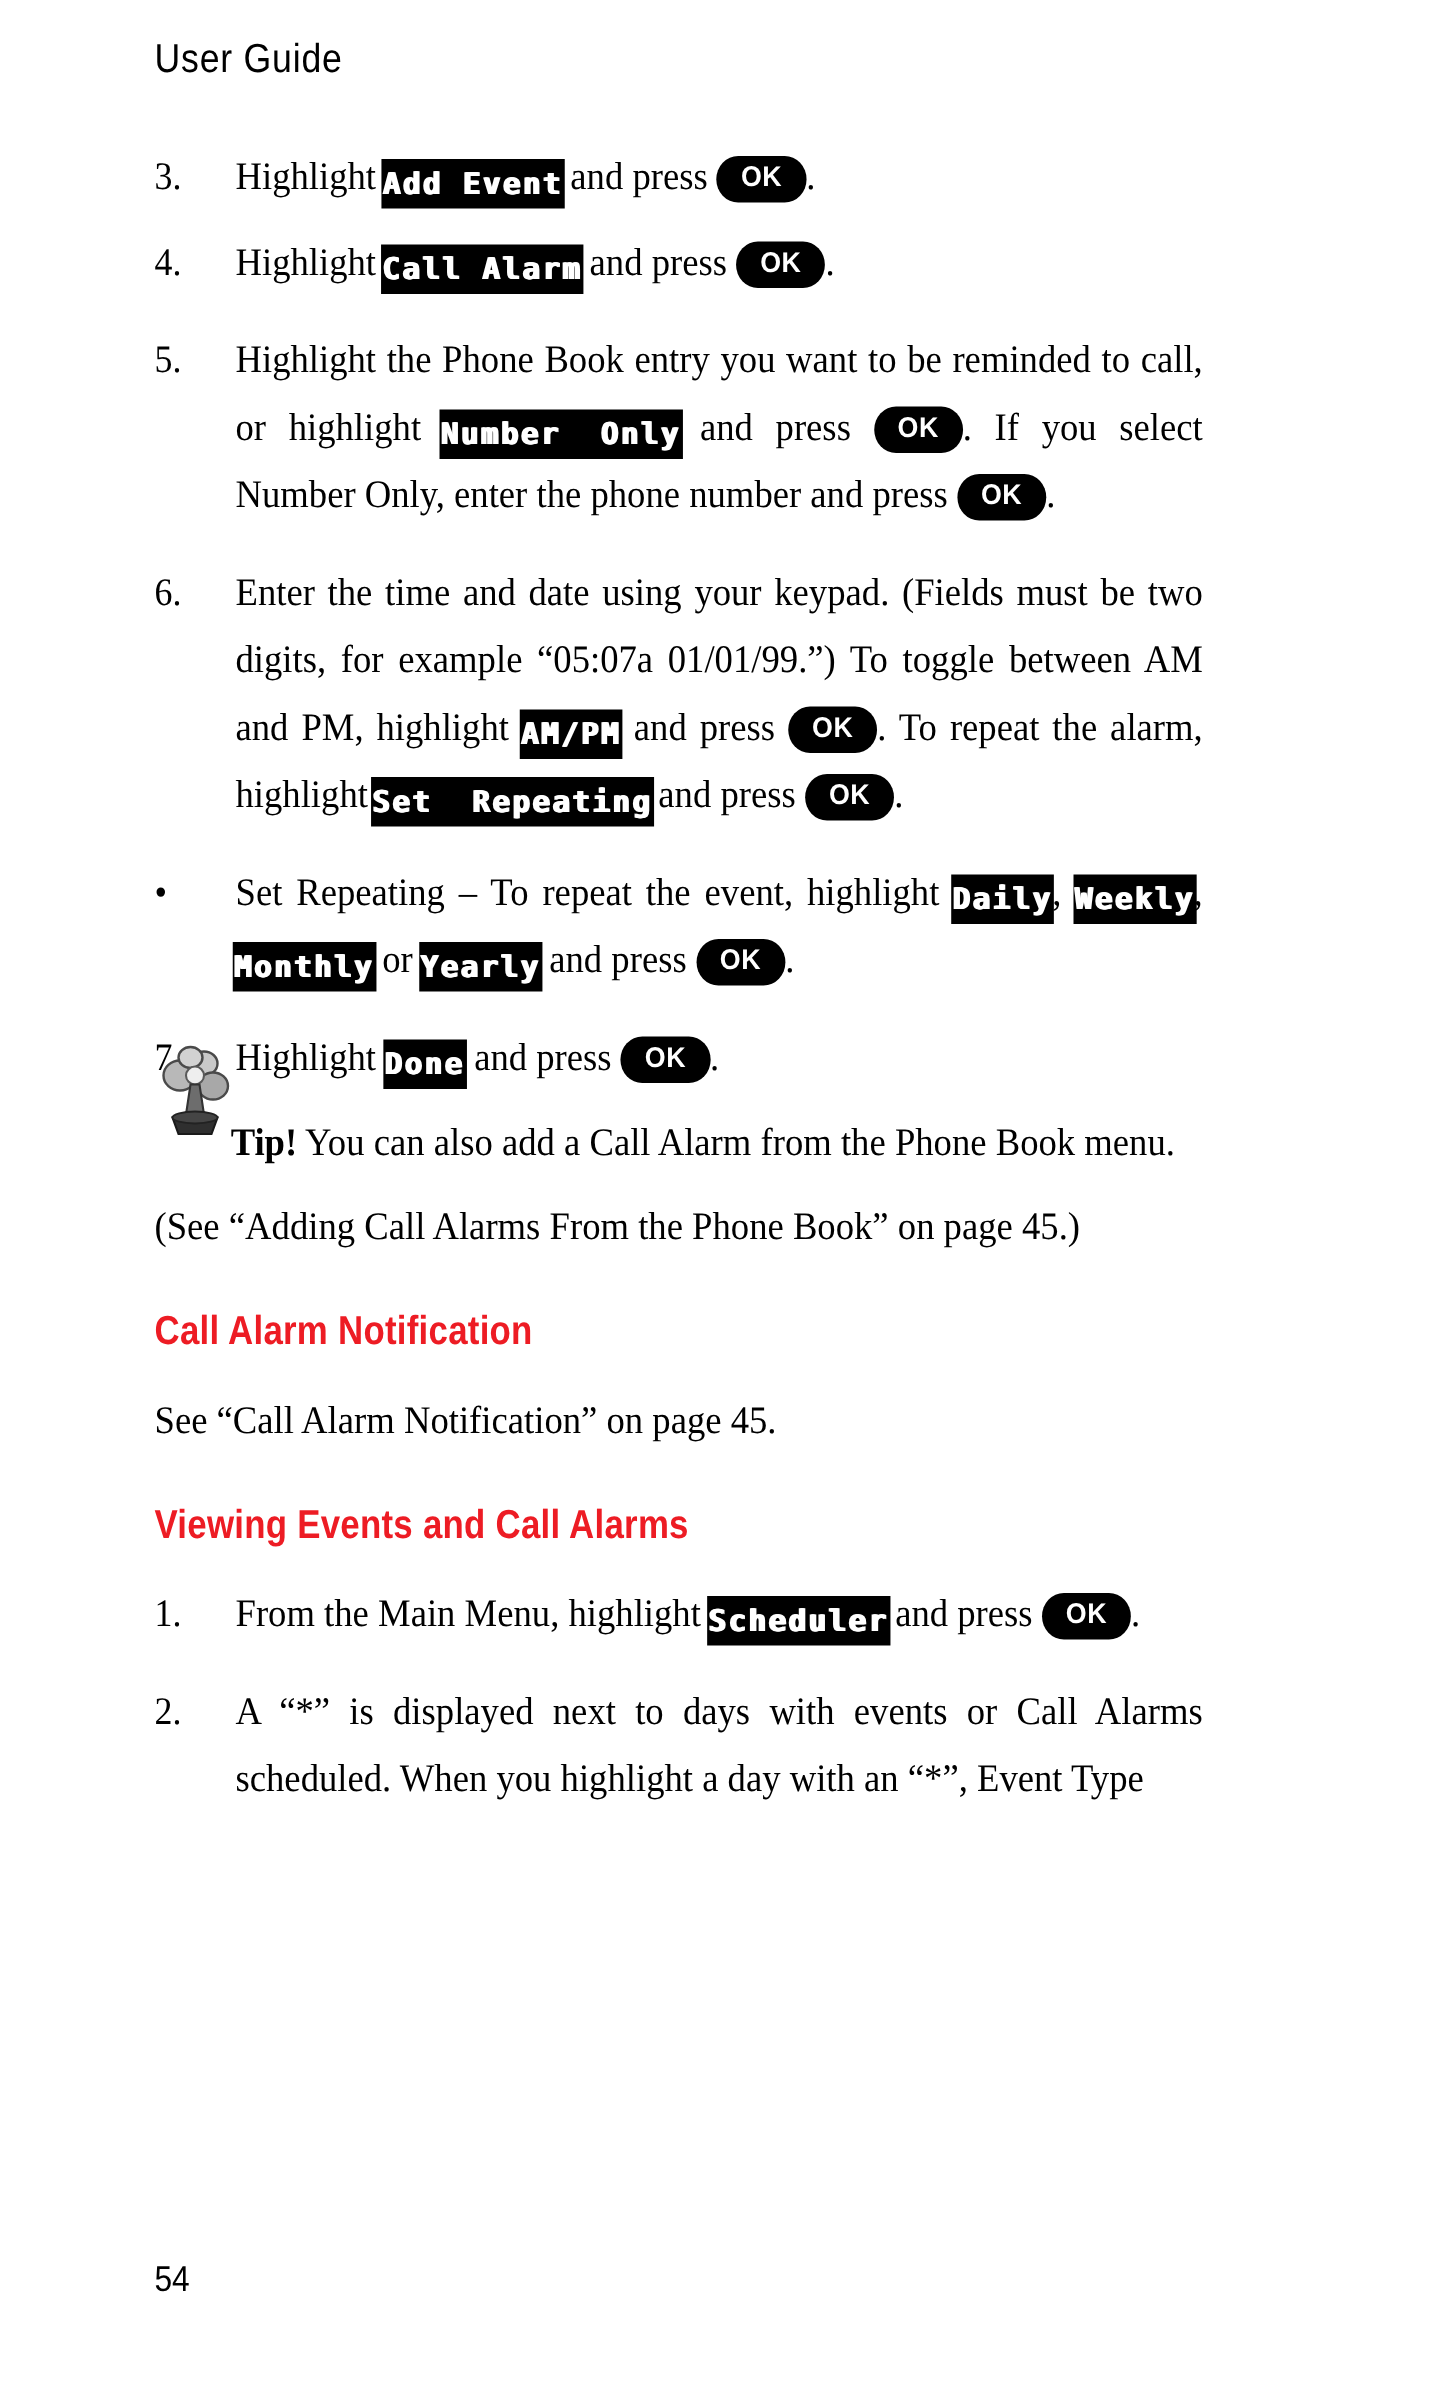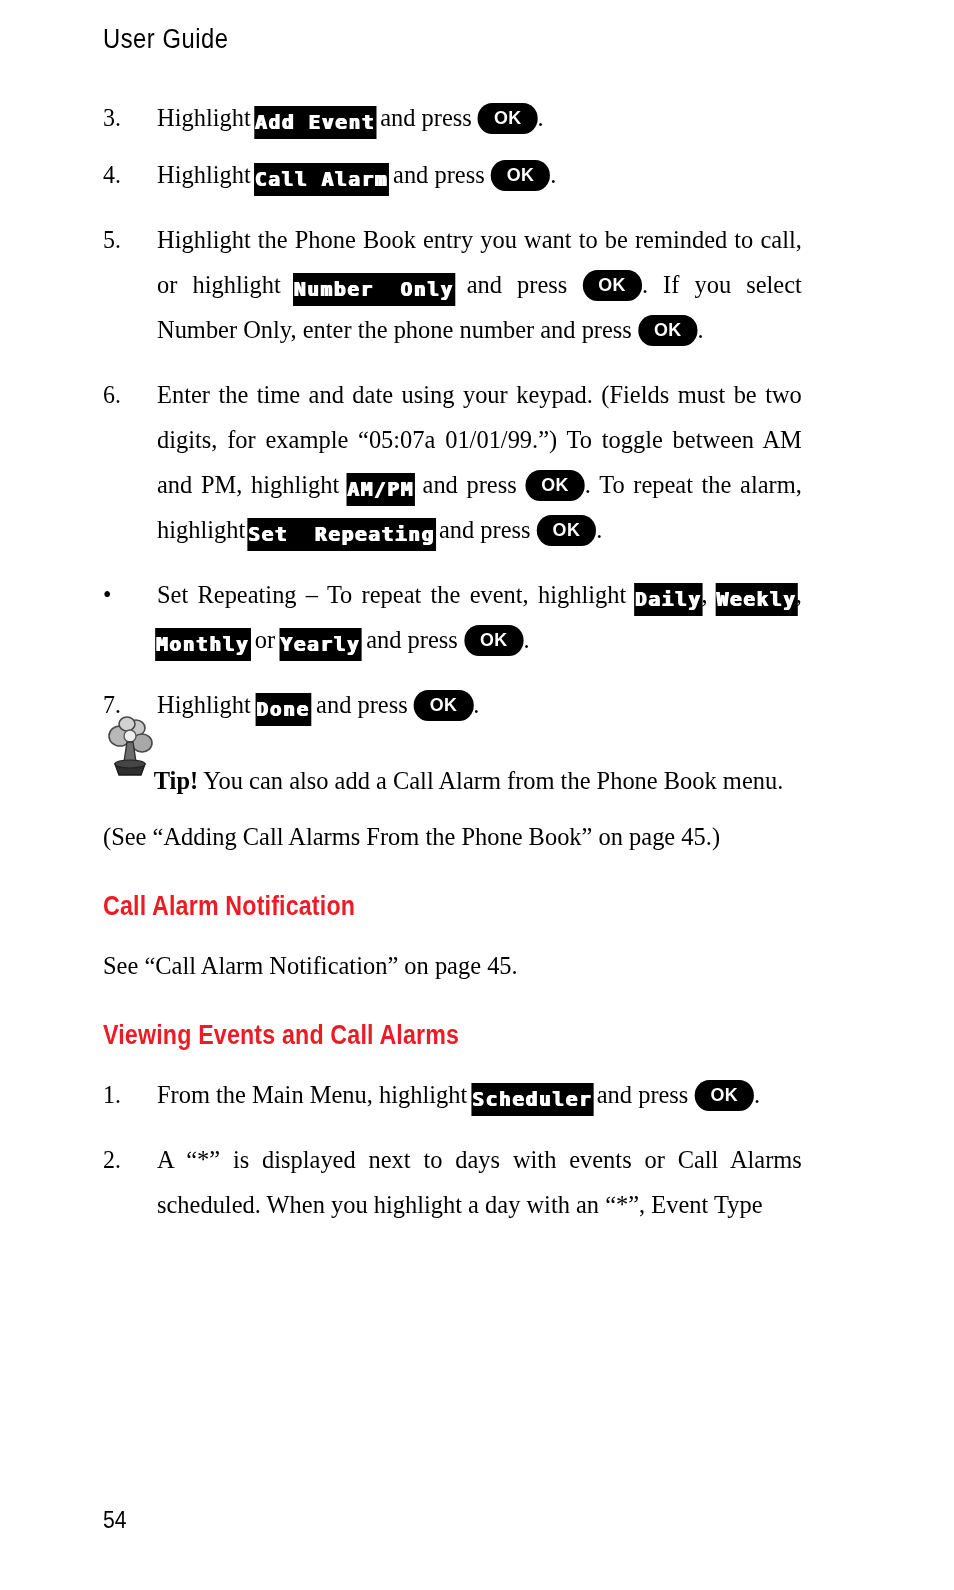--- a/index.html
+++ b/index.html
@@ -113,21 +113,20 @@
     padding: 5px 17px 6px 17px;
     letter-spacing: 0.4px;
     vertical-align: 2px;
     white-space: nowrap;
   }
 
   
   .tip-wrap {
     position: relative;
     min-height: 56px;
-    margin-top: 19px;
   }
   .tip-icon {
     position: absolute;
     left: 0px;
     top: -44px;
     width: 52px;
     height: 62px;
   }
   .tip-line {
     padding-left: 54px;

